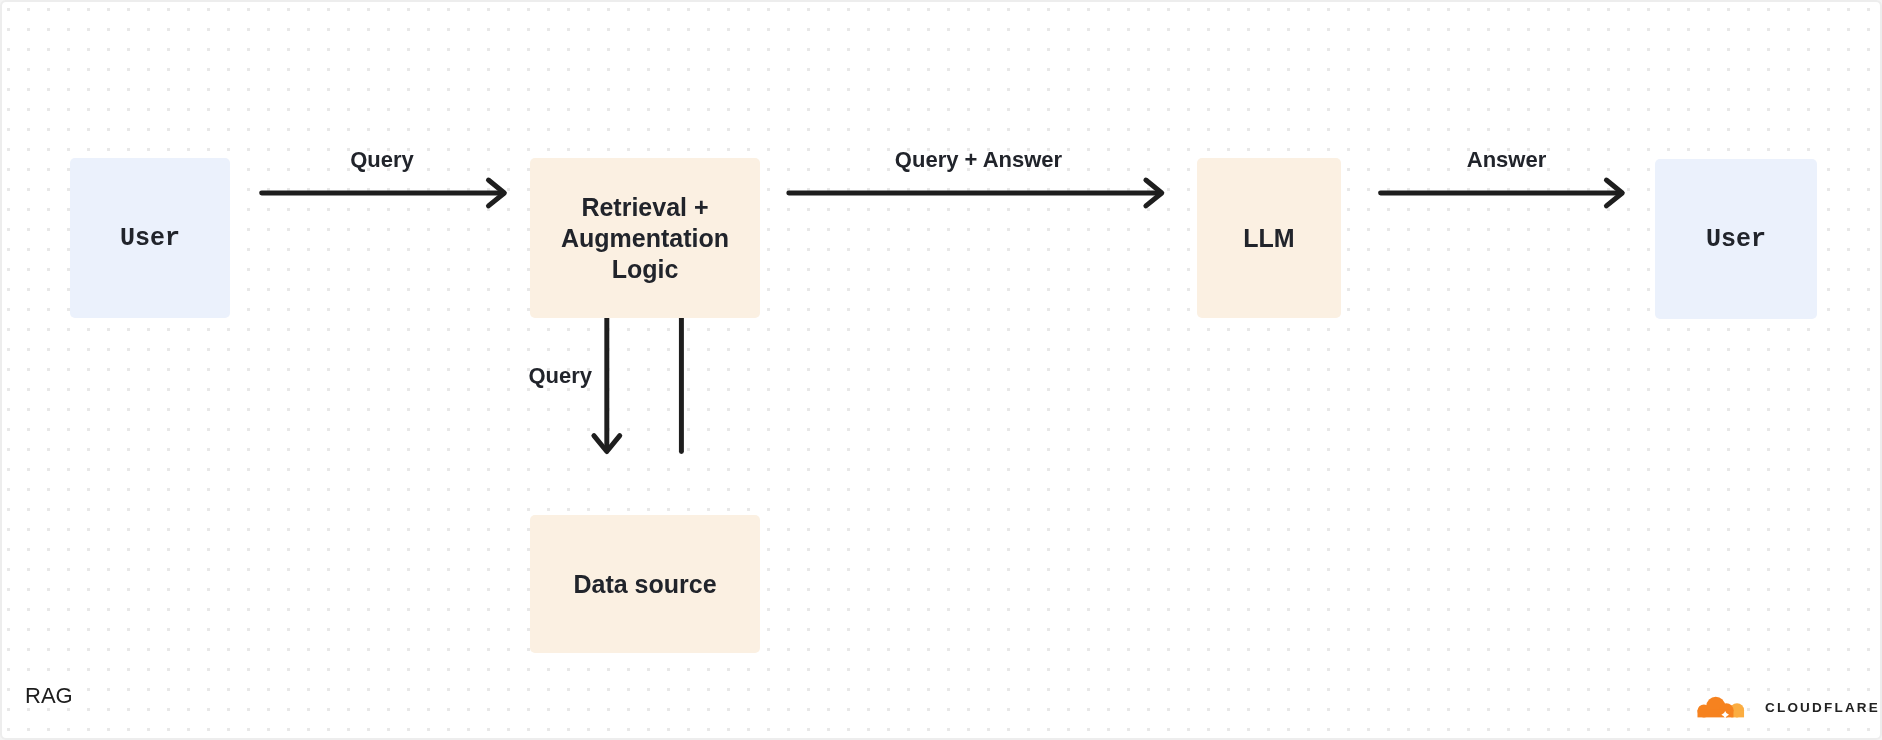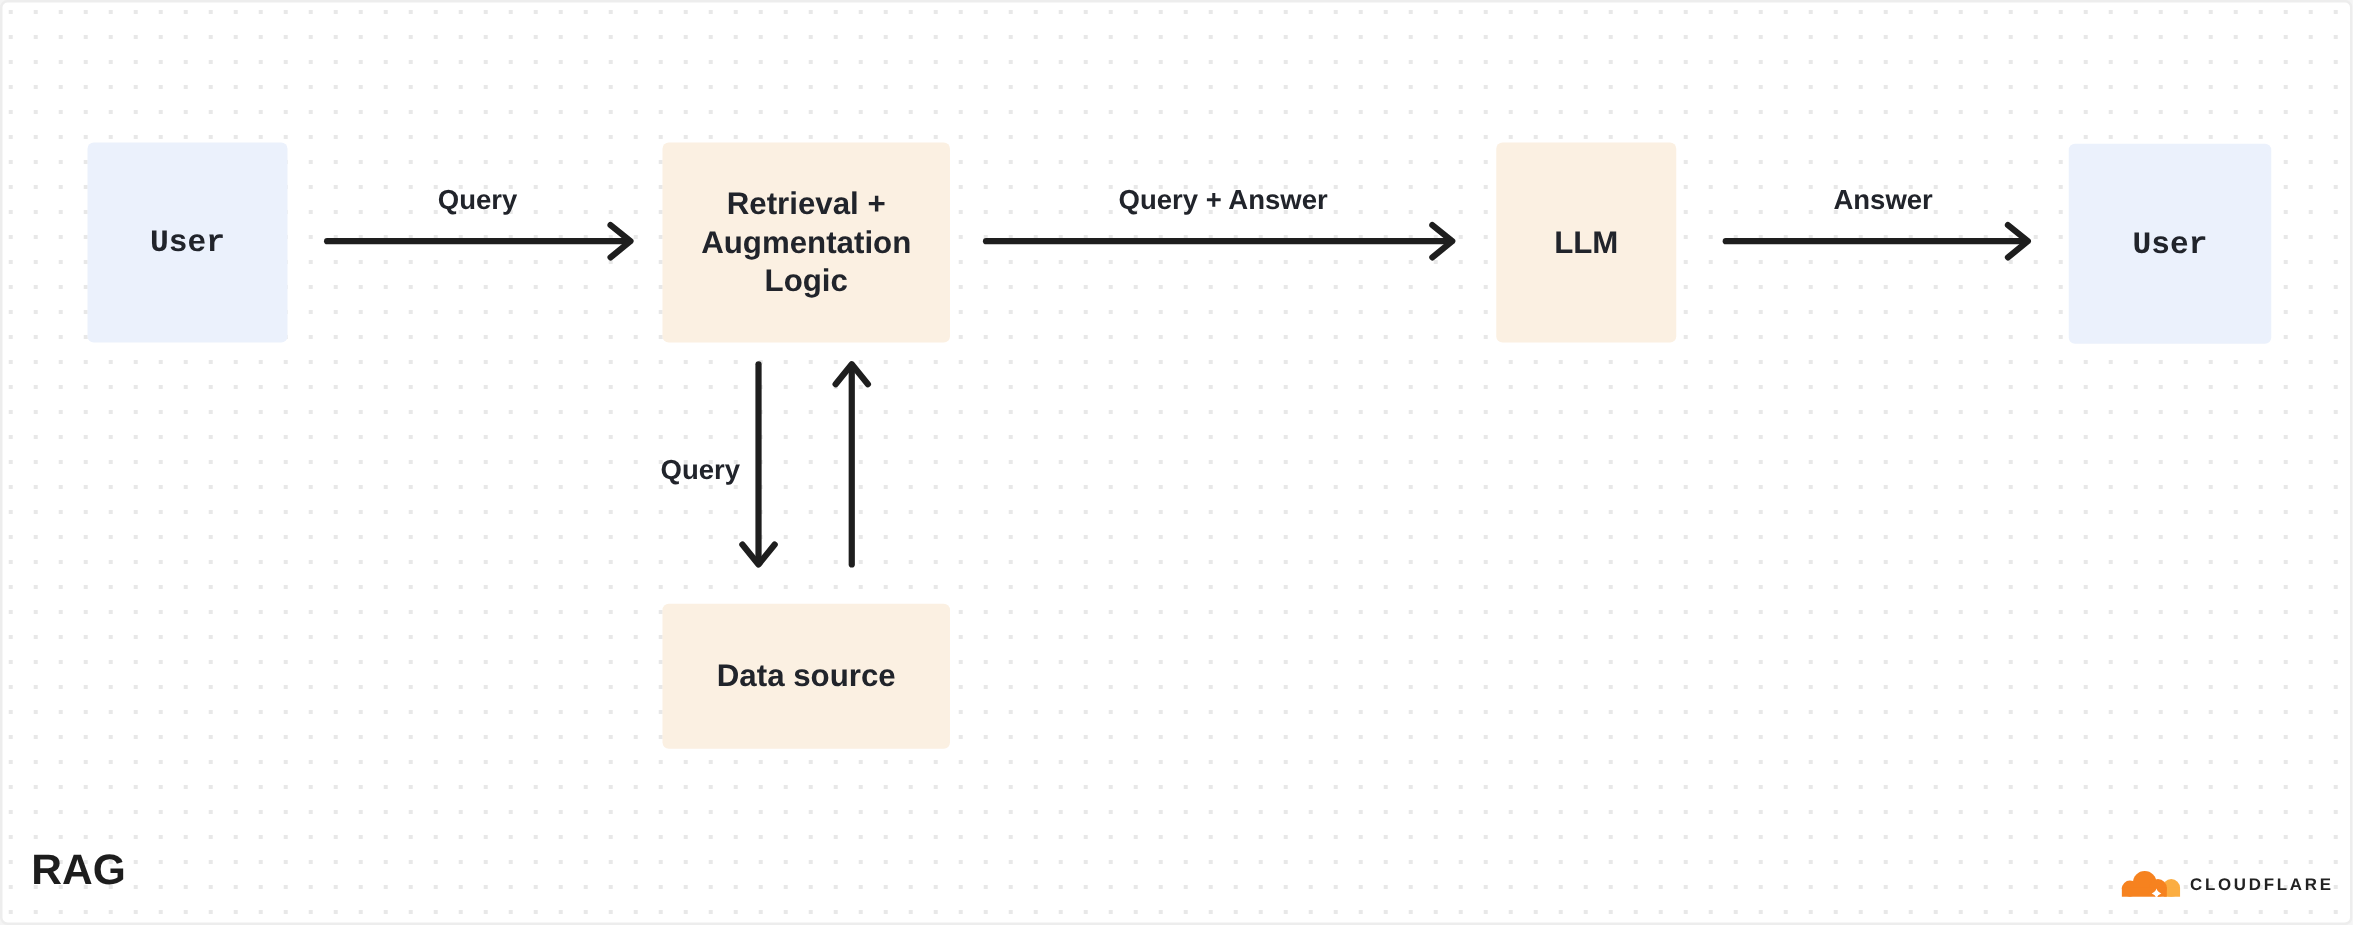--- a/index.html
+++ b/index.html
@@ -46,56 +46,57 @@
     position: absolute;
     display: flex;
     align-items: center;
     justify-content: center;
     text-align: center;
     border-radius: 5px;
     font-size: 25px;
     font-weight: 700;
     line-height: 31px;
     padding: 0 10px;
+    margin-top: 44px;
   }
   .node.blue   { background: var(--node-blue); font-family: Liberation Mono, monospace; }
   .node.orange { background: var(--node-orange); }
   .node.user-left   { left: 68px;   top: 112px; width: 160px; height: 160px; }
   .node.retrieval   { left: 528px;  top: 112px; width: 230px; height: 160px; }
   .node.llm         { left: 1195px; top: 112px; width: 144px; height: 160px; }
   .node.user-right  { left: 1653px; top: 113px; width: 162px; height: 160px; }
-  .node.data-source { left: 528px;  top: 481px; width: 230px; height: 116px; }
+  .node.data-source { left: 528px;  top: 469px; width: 230px; height: 138px; }
   .edge-label {
     position: absolute;
     font-size: 22px;
     font-weight: 700;
     line-height: 28px;
   }
   .edge-label.centered { text-align: center; }
   .lbl-query-1  { left: 258px;  top: 144px; width: 244px; }
   .lbl-qc       { left: 788px;  top: 144px; width: 377px; }
   .lbl-answer   { left: 1383px; top: 144px; width: 243px; }
   .lbl-query-2  { left: 450px;  top: 360px; width: 140px; text-align: right; }
   .lbl-context  { left: 697px;  top: 360px; width: 200px; text-align: left; }
   .diagram-title {
     position: absolute;
     left: 23px;
     top: 676px;
-    font-size: 34px;
-    font-weight: 700;
+    font-size: 22px;
+    font-weight: 400;
     line-height: 36px;
     color: #1d1d1d;
   }
   .brand {
     position: absolute;
     left: 1689px;
     top: 688px;
     display: flex;
     align-items: center;
-    gap: 5px;
+    gap: 18px;
   }
   .brand svg { display: block; }
   .brand-name {
     font-size: 13.5px;
     font-weight: 800;
     letter-spacing: 2.2px;
     color: var(--brand-text);
     transform: translateY(2px);
   }
 </style>

